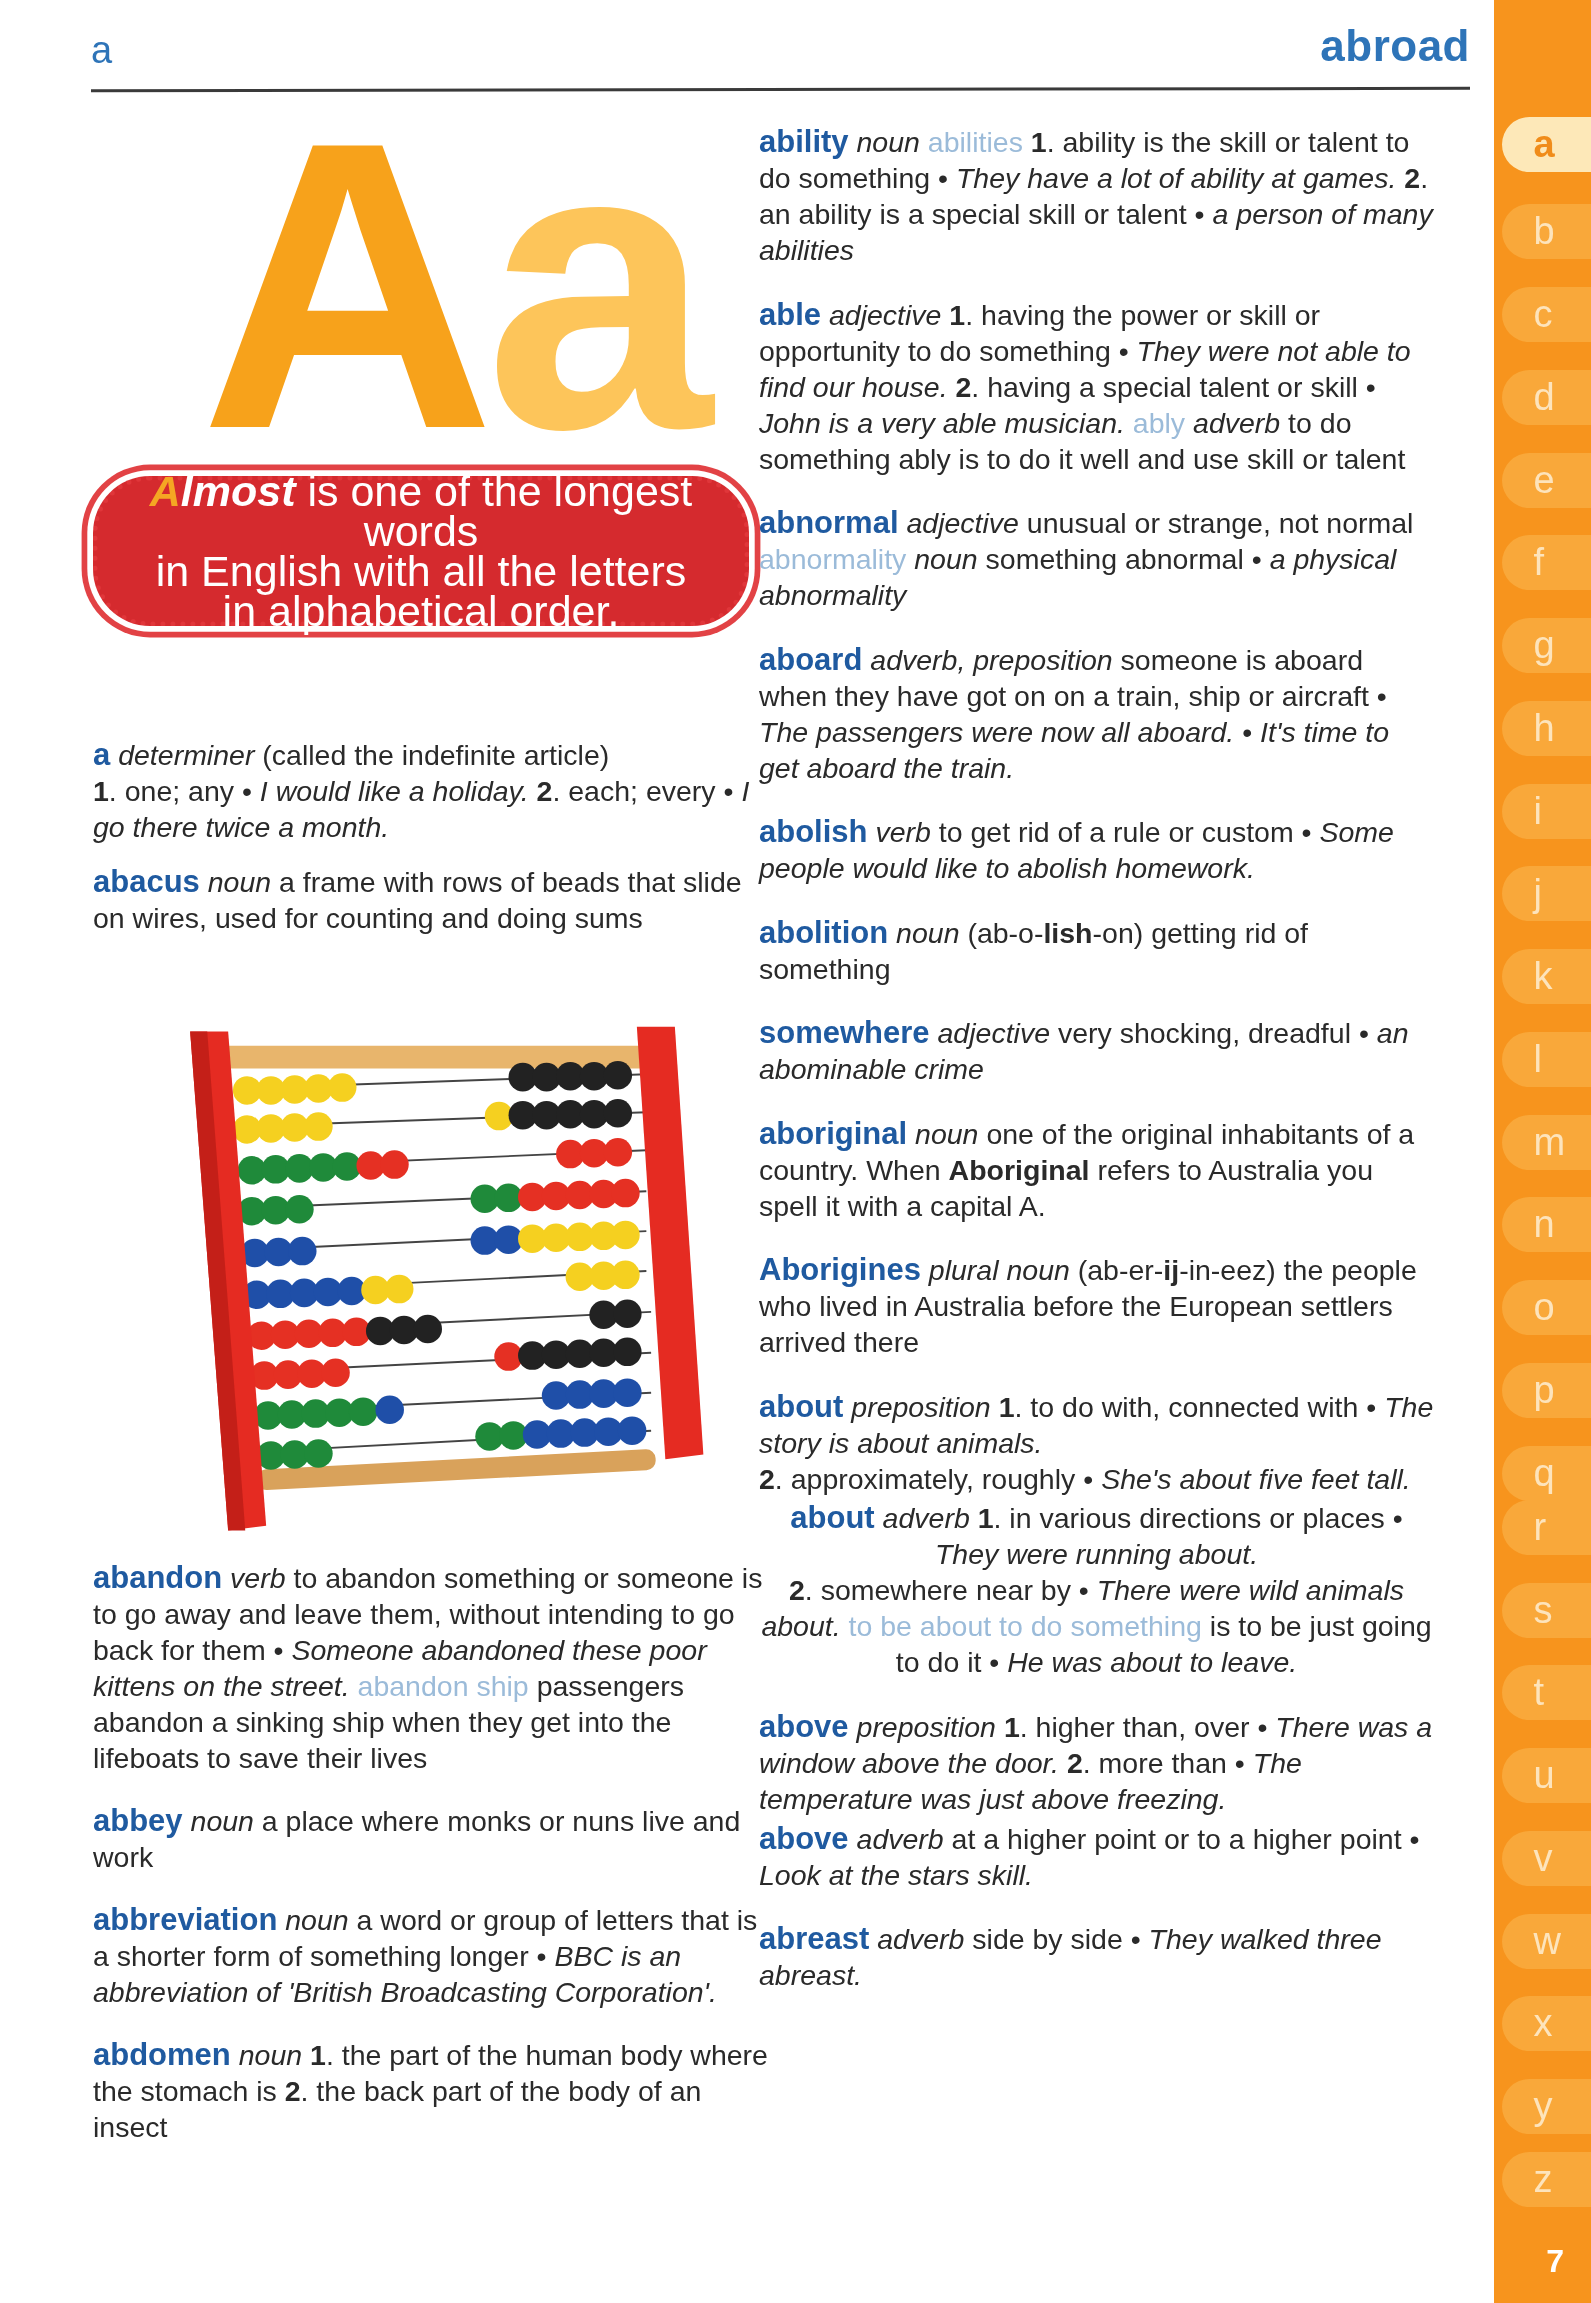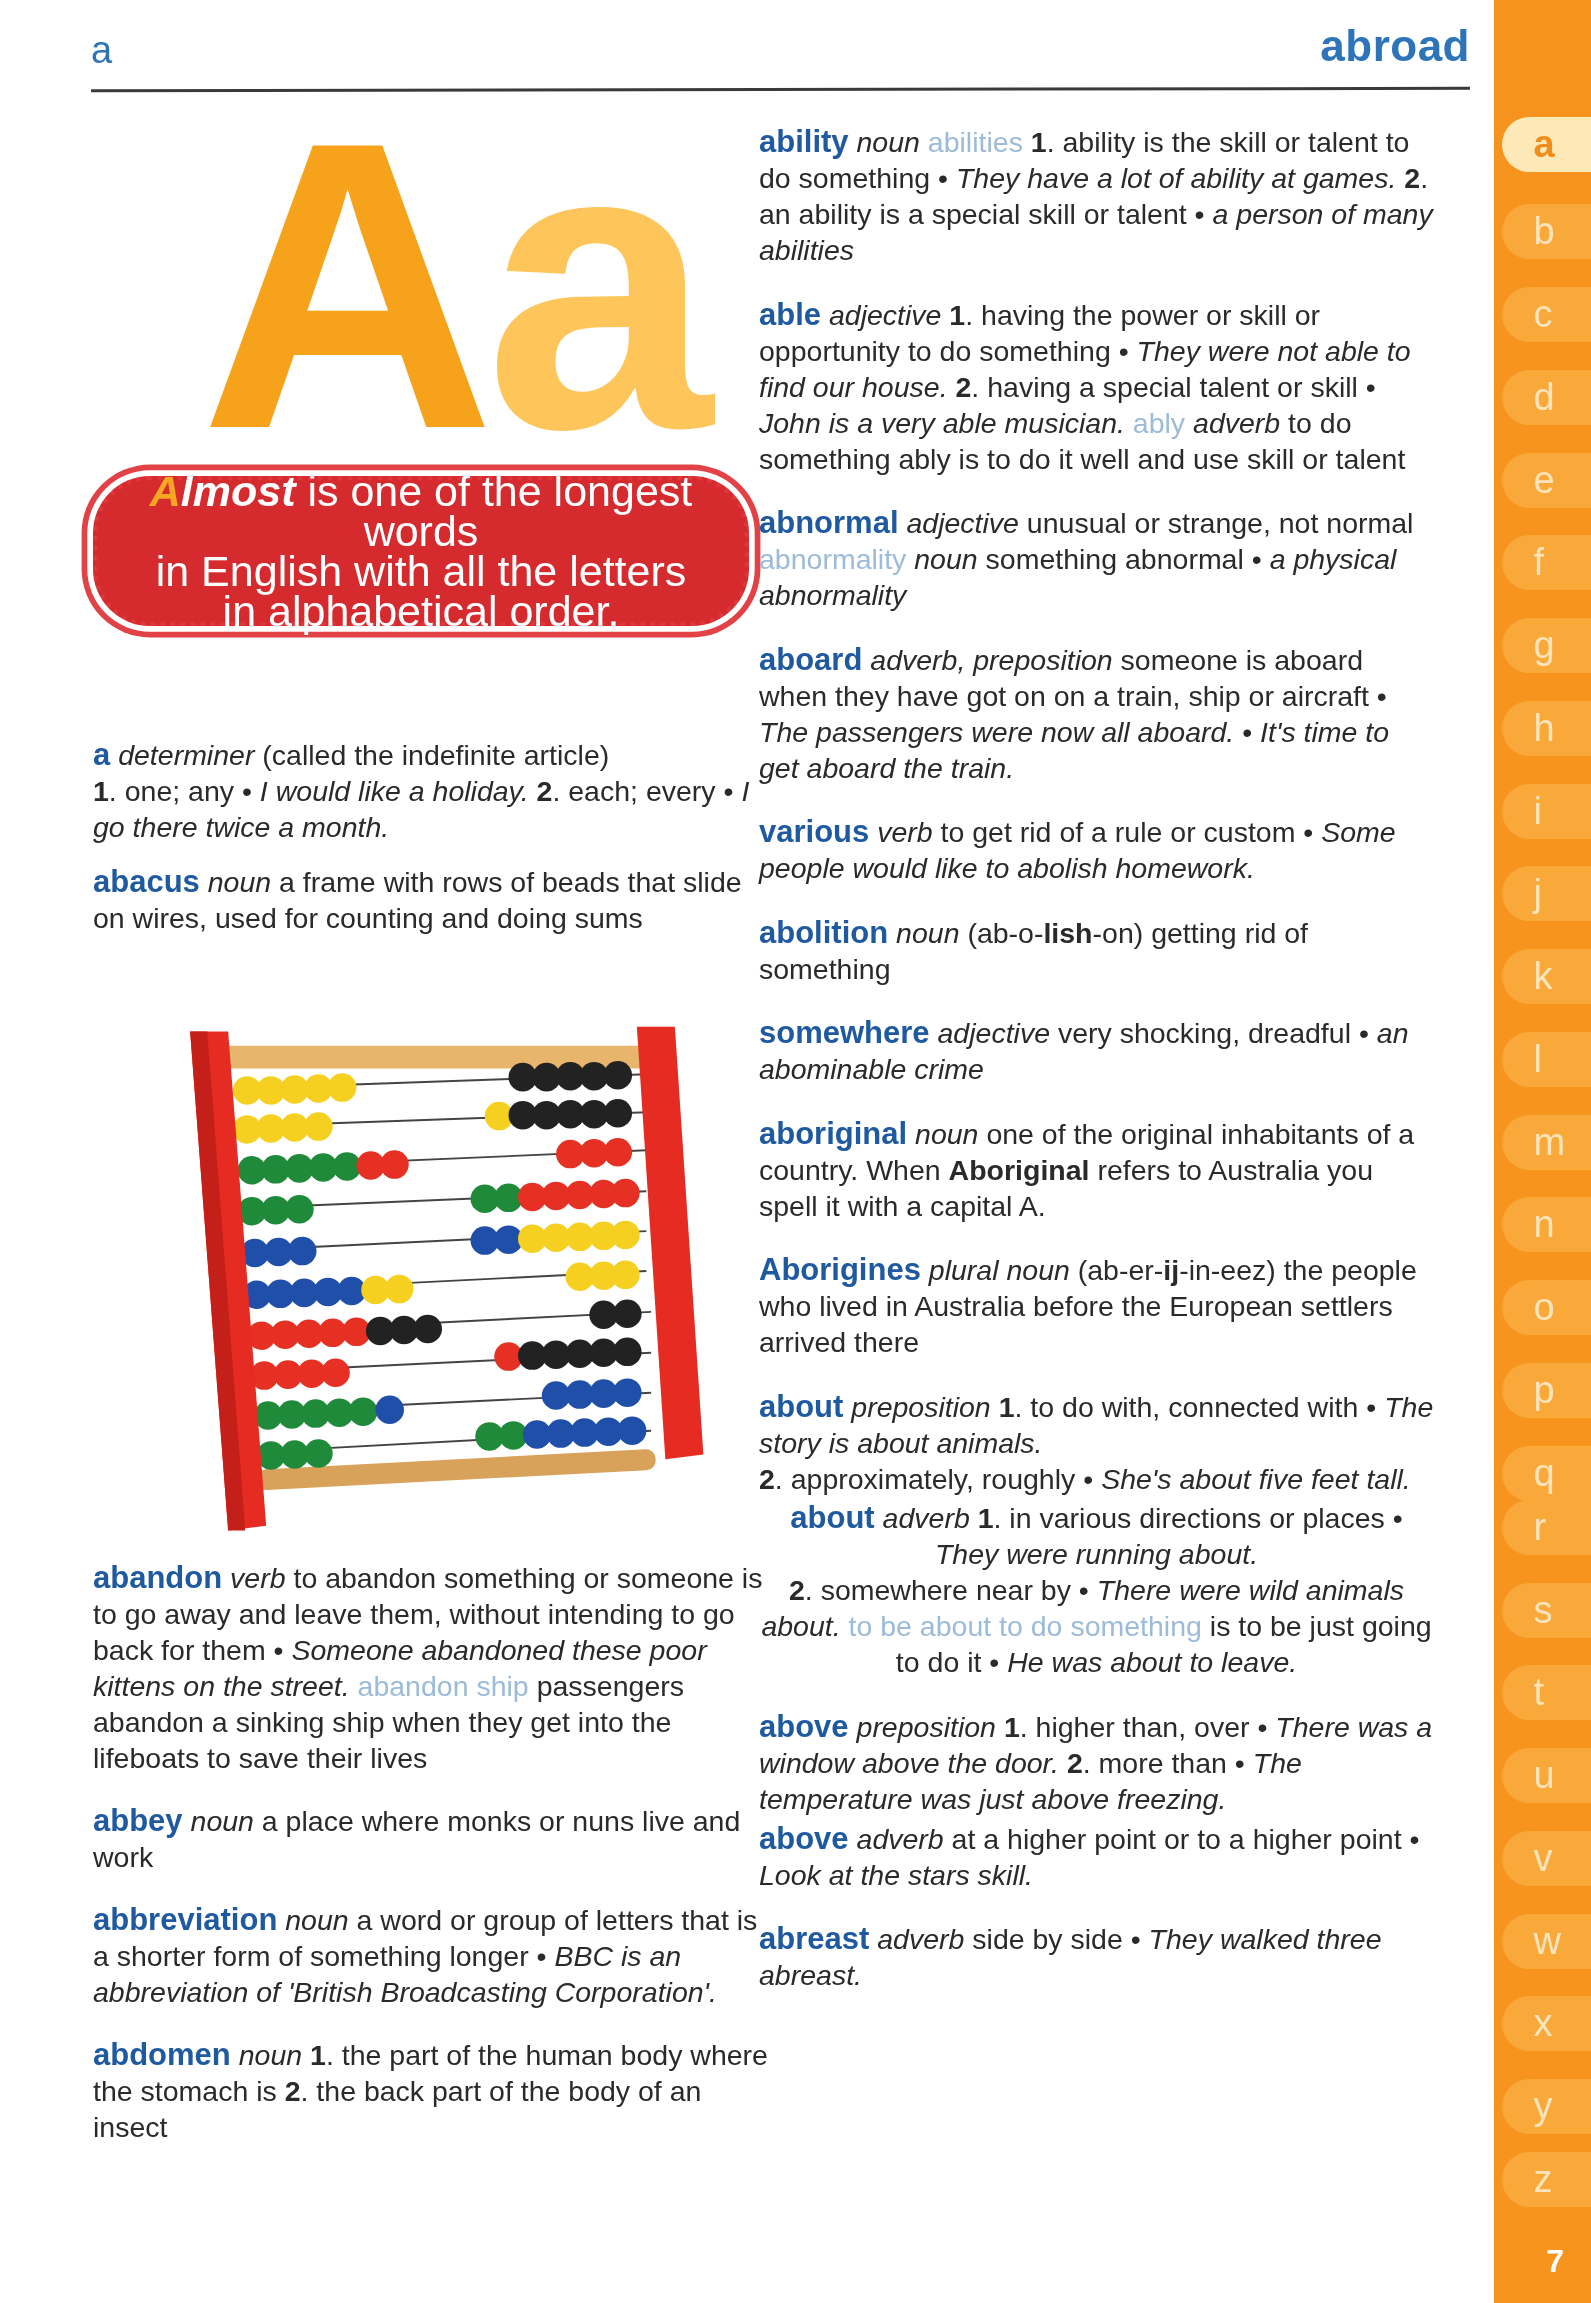--- a/index.html
+++ b/index.html
@@ -271,21 +271,21 @@
   </div>
   <div class="entry" style="margin-bottom:28.5px;">
     <span class="hw">abnormal</span>
     <span class="pos">adjective</span><span> unusual or strange, not normal</span><span class="deriv"> abnormality</span><span class="pos"> noun</span><span> something abnormal • </span><span class="ex">a physical abnormality</span>
   </div>
   <div class="entry" style="margin-bottom:28.5px;">
     <span class="hw">aboard</span>
     <span class="pos">adverb, preposition</span><span> someone is aboard when they have got on on a train, ship or aircraft • </span><span class="ex">The passengers were now all aboard.</span><span> • </span><span class="ex">It's time to get aboard the train.</span>
   </div>
   <div class="entry" style="margin-bottom:28.5px;">
-    <span class="hw">various</span>
+    <span class="hw">abolish</span>
     <span class="pos">verb</span><span> to get rid of a rule or custom • </span><span class="ex">Some people would like to abolish homework.</span>
   </div>
   <div class="entry" style="margin-bottom:28.5px;">
     <span class="hw">abolition</span>
     <span class="pos">noun</span><span> (ab-o-</span><span class="bold">lish</span><span>-on) getting rid of something</span>
   </div>
   <div class="entry" style="margin-bottom:28.5px;">
     <span class="hw">somewhere</span>
     <span class="pos">adjective</span><span> very shocking, dreadful • </span><span class="ex">an abominable crime</span>
   </div>

